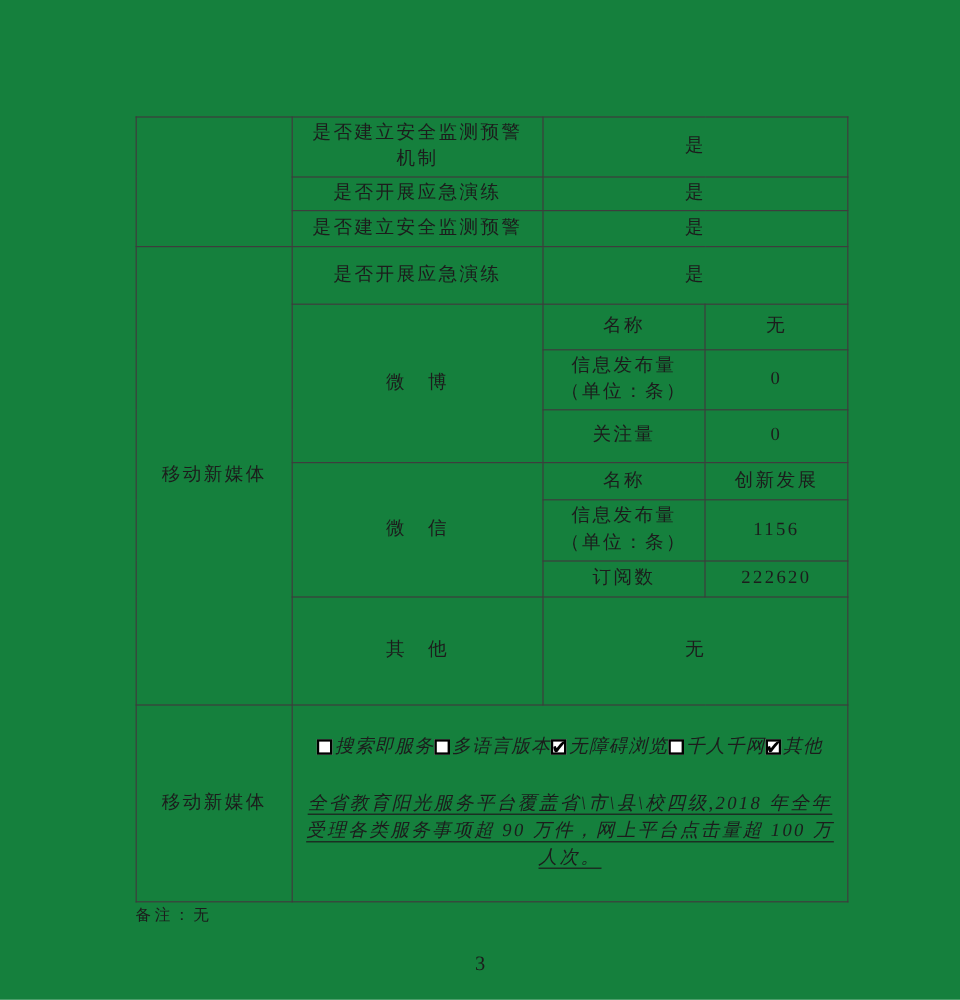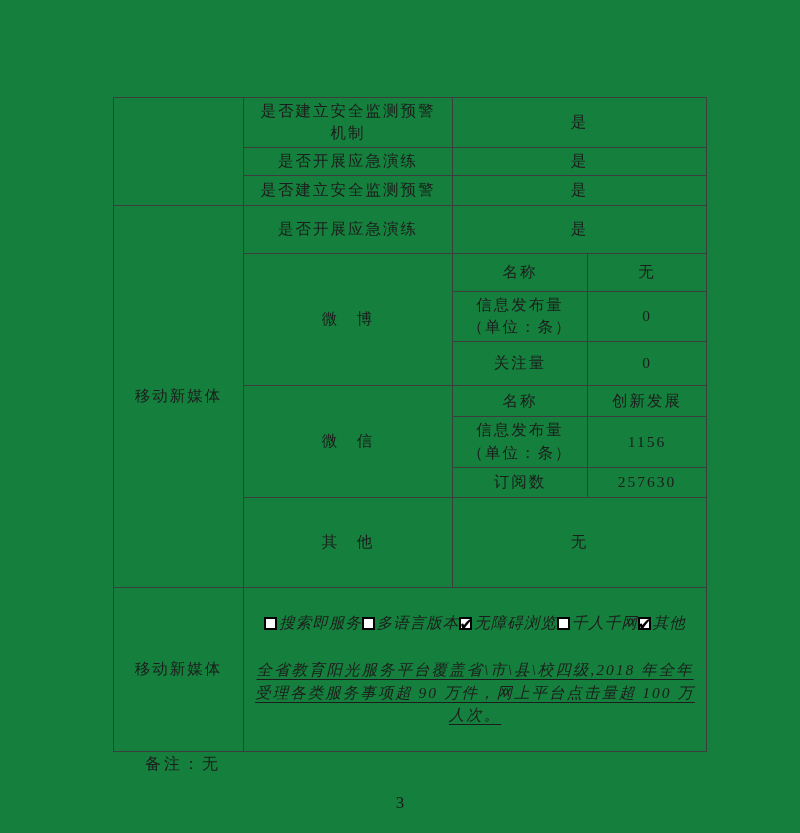--- a/index.html
+++ b/index.html
@@ -66,23 +66,22 @@
     top: -7px;
     font-size: 17px;
     font-weight: bold;
     color: #000;
     font-family: "DejaVu Sans", sans-serif;
   }
   .note {
     position: absolute;
     left: 113px;
     top: 754px;
-    font-size: 16px;
+    font-size: 13px;
     letter-spacing: 3px;
-    margin-left: 32px;
   }
   .page-number {
     position: absolute;
     left: 0;
     right: 0;
     top: 793px;
     text-align: center;
     font-size: 17px;
   }
 </style>
@@ -140,21 +139,21 @@
         <td>名称</td>
         <td>创新发展</td>
       </tr>
       <tr style="height:51px">
         <td>信息发布量
 （单位：条）</td>
         <td>1156</td>
       </tr>
       <tr style="height:30px">
         <td>订阅数</td>
-        <td>257630</td>
+        <td>222620</td>
       </tr>
 
       <tr style="height:90px">
         <td>其　他</td>
         <td colspan="2">无</td>
       </tr>
 
       <tr style="height:141px">
         <td class="section-cell">移动新媒体</td>
         <td colspan="3" class="innovation-cell">

